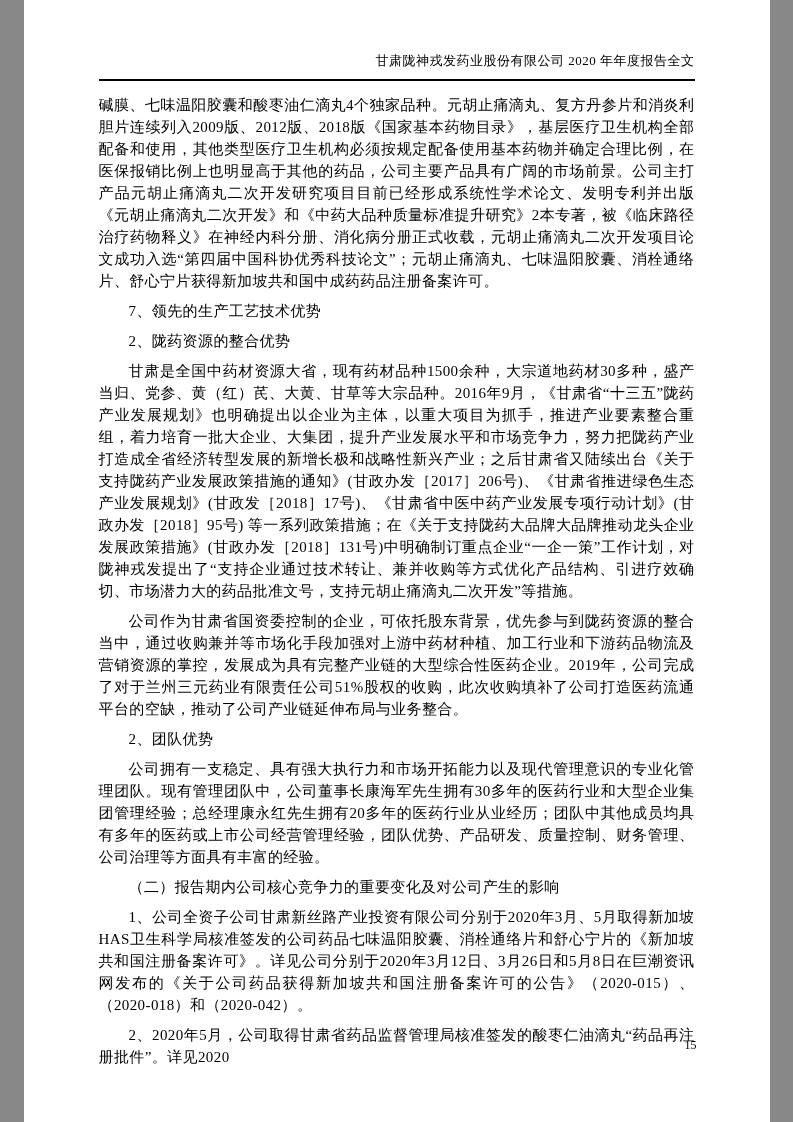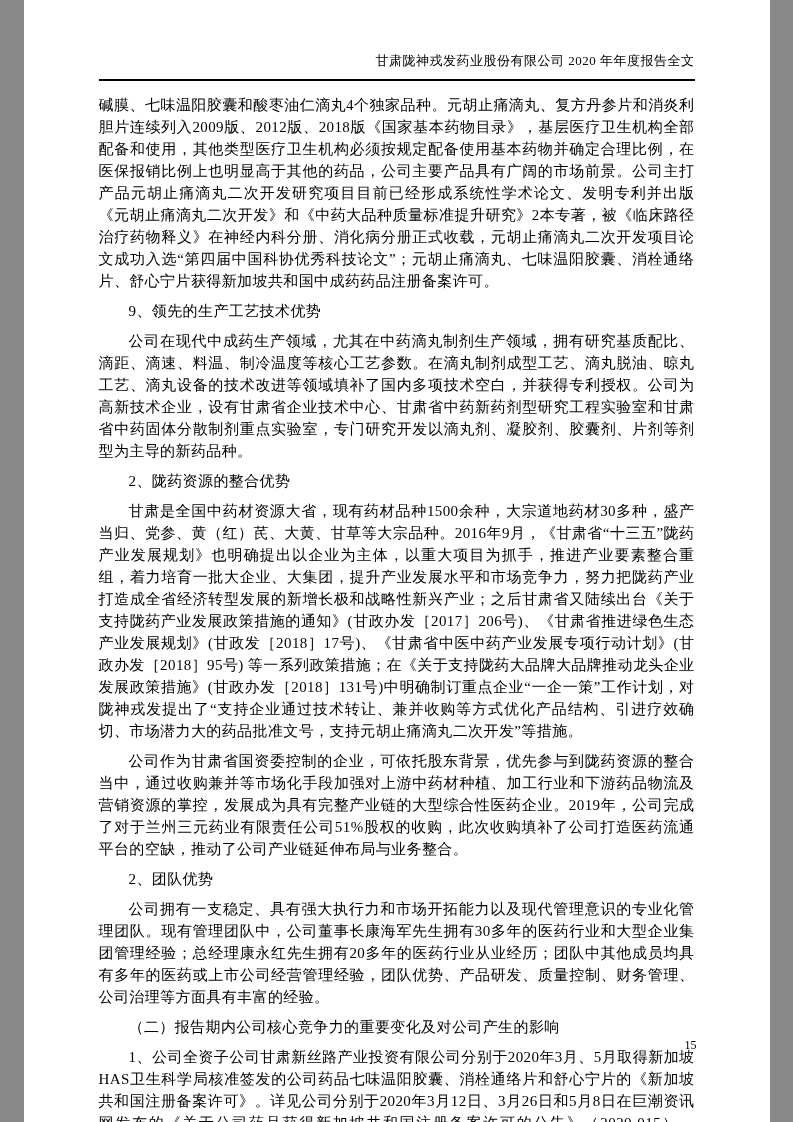--- a/index.html
+++ b/index.html
@@ -48,22 +48,21 @@
 <body>
 
 <div class="page">
 
   <div class="header">
     <span class="header-title">甘肃陇神戎发药业股份有限公司 2020 年年度报告全文</span>
   </div>
 
   <div class="content">
       <p class="">碱膜、七味温阳胶囊和酸枣油仁滴丸4个独家品种。元胡止痛滴丸、复方丹参片和消炎利胆片连续列入2009版、2012版、2018版《国家基本药物目录》，基层医疗卫生机构全部配备和使用，其他类型医疗卫生机构必须按规定配备使用基本药物并确定合理比例，在医保报销比例上也明显高于其他的药品，公司主要产品具有广阔的市场前景。公司主打产品元胡止痛滴丸二次开发研究项目目前已经形成系统性学术论文、发明专利并出版《元胡止痛滴丸二次开发》和《中药大品种质量标准提升研究》2本专著，被《临床路径治疗药物释义》在神经内科分册、消化病分册正式收载，元胡止痛滴丸二次开发项目论文成功入选“第四届中国科协优秀科技论文”；元胡止痛滴丸、七味温阳胶囊、消栓通络片、舒心宁片获得新加坡共和国中成药药品注册备案许可。</p>
-      <p class="indent">9、领先的生产工艺技术优势</p>
-      <p class="indent">公司在现代中成药生产领域，尤其在中药滴丸制剂生产领域，拥有研究基质配比、滴距、滴速、料温、制冷温度等核心工艺参数。在滴丸制剂成型工艺、滴丸脱油、晾丸工艺、滴丸设备的技术改进等领域填补了国内多项技术空白，并获得专利授权。公司为高新技术企业，设有甘肃省企业技术中心、甘肃省中药新药剂型研究工程实验室和甘肃省中药固体分散制剂重点实验室，专门研究开发以滴丸剂、凝胶剂、胶囊剂、片剂等剂型为主导的新药品种。</p>
+      <p class="indent">7、领先的生产工艺技术优势</p>
       <p class="indent">2、陇药资源的整合优势</p>
       <p class="indent">甘肃是全国中药材资源大省，现有药材品种1500余种，大宗道地药材30多种，盛产当归、党参、黄（红）芪、大黄、甘草等大宗品种。2016年9月，《甘肃省“十三五”陇药产业发展规划》也明确提出以企业为主体，以重大项目为抓手，推进产业要素整合重组，着力培育一批大企业、大集团，提升产业发展水平和市场竞争力，努力把陇药产业打造成全省经济转型发展的新增长极和战略性新兴产业；之后甘肃省又陆续出台《关于支持陇药产业发展政策措施的通知》(甘政办发［2017］206号)、《甘肃省推进绿色生态产业发展规划》(甘政发［2018］17号)、《甘肃省中医中药产业发展专项行动计划》(甘政办发［2018］95号) 等一系列政策措施；在《关于支持陇药大品牌大品牌推动龙头企业发展政策措施》(甘政办发［2018］131号)中明确制订重点企业“一企一策”工作计划，对陇神戎发提出了“支持企业通过技术转让、兼并收购等方式优化产品结构、引进疗效确切、市场潜力大的药品批准文号，支持元胡止痛滴丸二次开发”等措施。</p>
       <p class="indent">公司作为甘肃省国资委控制的企业，可依托股东背景，优先参与到陇药资源的整合当中，通过收购兼并等市场化手段加强对上游中药材种植、加工行业和下游药品物流及营销资源的掌控，发展成为具有完整产业链的大型综合性医药企业。2019年，公司完成了对于兰州三元药业有限责任公司51%股权的收购，此次收购填补了公司打造医药流通平台的空缺，推动了公司产业链延伸布局与业务整合。</p>
       <p class="indent">2、团队优势</p>
       <p class="indent">公司拥有一支稳定、具有强大执行力和市场开拓能力以及现代管理意识的专业化管理团队。现有管理团队中，公司董事长康海军先生拥有30多年的医药行业和大型企业集团管理经验；总经理康永红先生拥有20多年的医药行业从业经历；团队中其他成员均具有多年的医药或上市公司经营管理经验，团队优势、产品研发、质量控制、财务管理、公司治理等方面具有丰富的经验。</p>
       <p class="indent">（二）报告期内公司核心竞争力的重要变化及对公司产生的影响</p>
       <p class="indent">1、公司全资子公司甘肃新丝路产业投资有限公司分别于2020年3月、5月取得新加坡HAS卫生科学局核准签发的公司药品七味温阳胶囊、消栓通络片和舒心宁片的《新加坡共和国注册备案许可》。详见公司分别于2020年3月12日、3月26日和5月8日在巨潮资讯网发布的《关于公司药品获得新加坡共和国注册备案许可的公告》（2020-015）、（2020-018）和（2020-042）。</p>
       <p class="indent">2、2020年5月，公司取得甘肃省药品监督管理局核准签发的酸枣仁油滴丸“药品再注册批件”。详见2020</p>
     </div>
 

